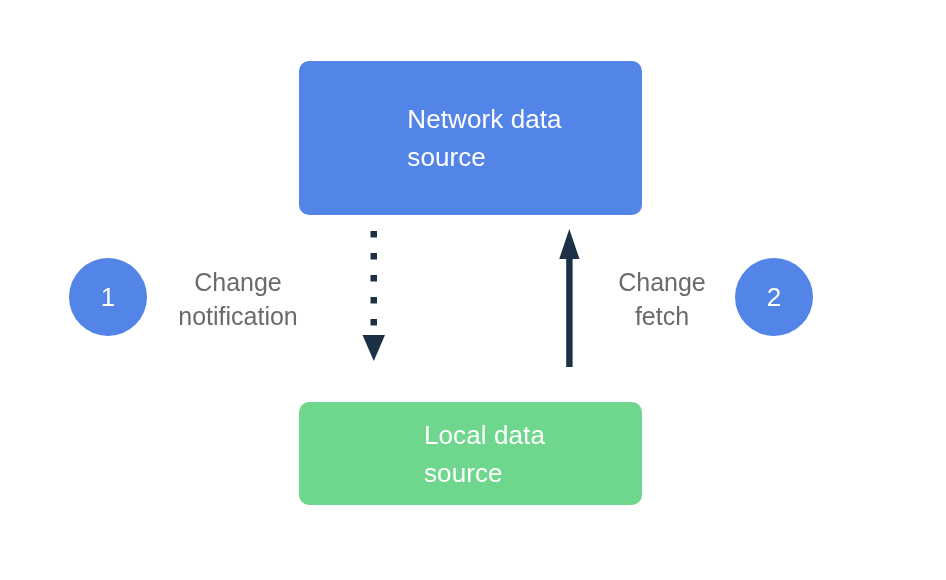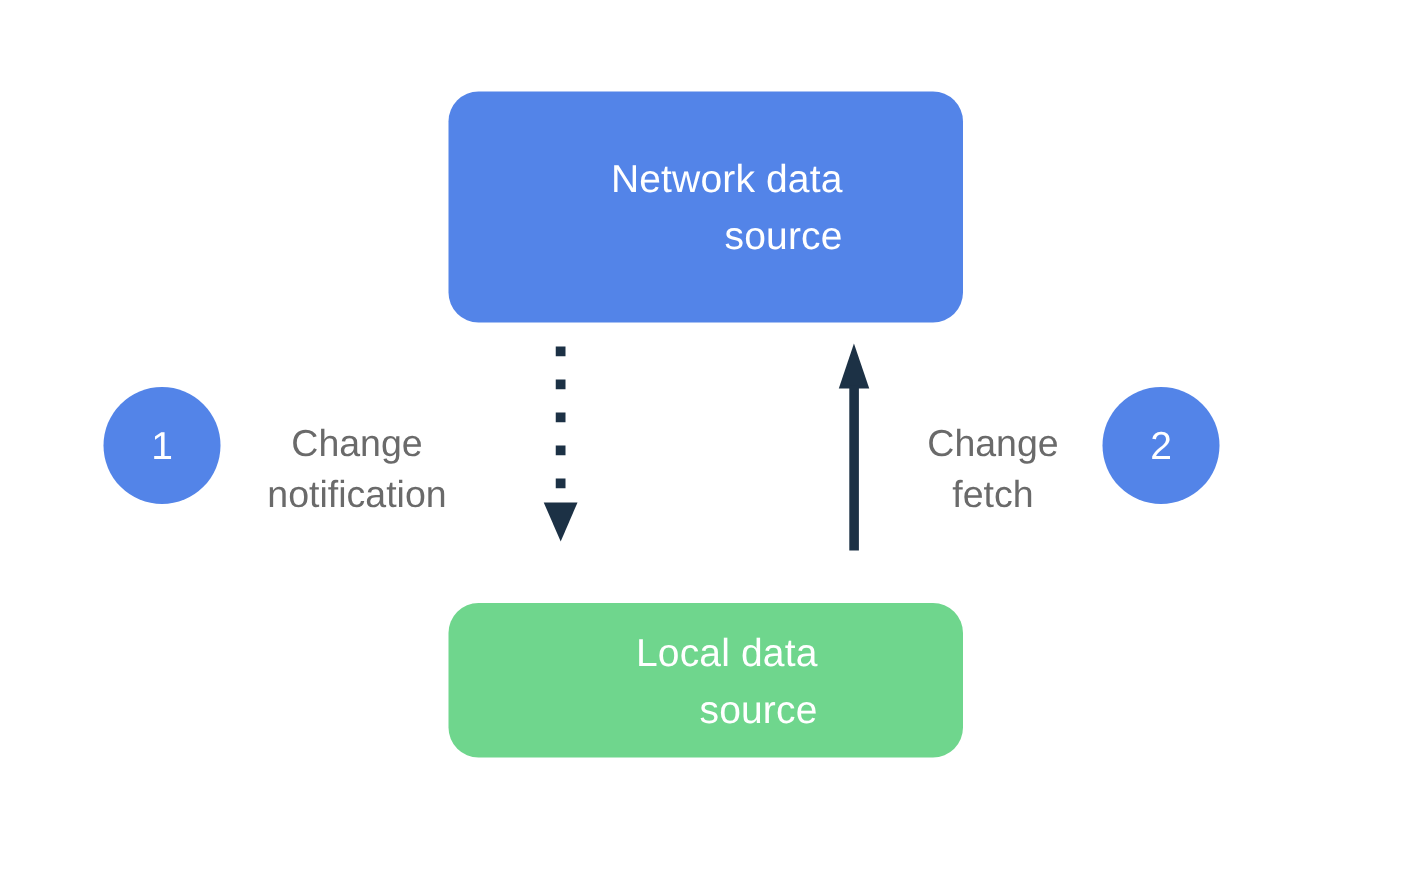--- a/index.html
+++ b/index.html
@@ -15,25 +15,25 @@
     width: 946px;
     height: 580px;
     background: #ffffff;
     overflow: hidden;
   }
 
   
   .node-box {
     position: absolute;
     box-sizing: border-box;
-    border-radius: 20px;
+    border-radius: 10px;
     display: flex;
     align-items: center;
     justify-content: center;
-    text-align: right;
+    text-align: left;
     color: #ffffff;
     font-size: 26px;
     line-height: 38px;
     font-weight: 400;
     letter-spacing: 0.1px;
     white-space: pre-line;
     padding-left: 28px;
   }
   #network-box {
     left: 299px;
@@ -68,21 +68,20 @@
   #circle-2 { left: 735px; top: 258px; }
 
   
   .edge-label {
     position: absolute;
     color: #6A6A6A;
     font-size: 25px;
     line-height: 34px;
     text-align: center;
     white-space: pre-line;
-    margin-top: 14px;
   }
   #label-change-notification {
     left: 148px;
     top: 265px;
     width: 180px;
   }
   #label-change-fetch {
     left: 592px;
     top: 265px;
     width: 140px;

